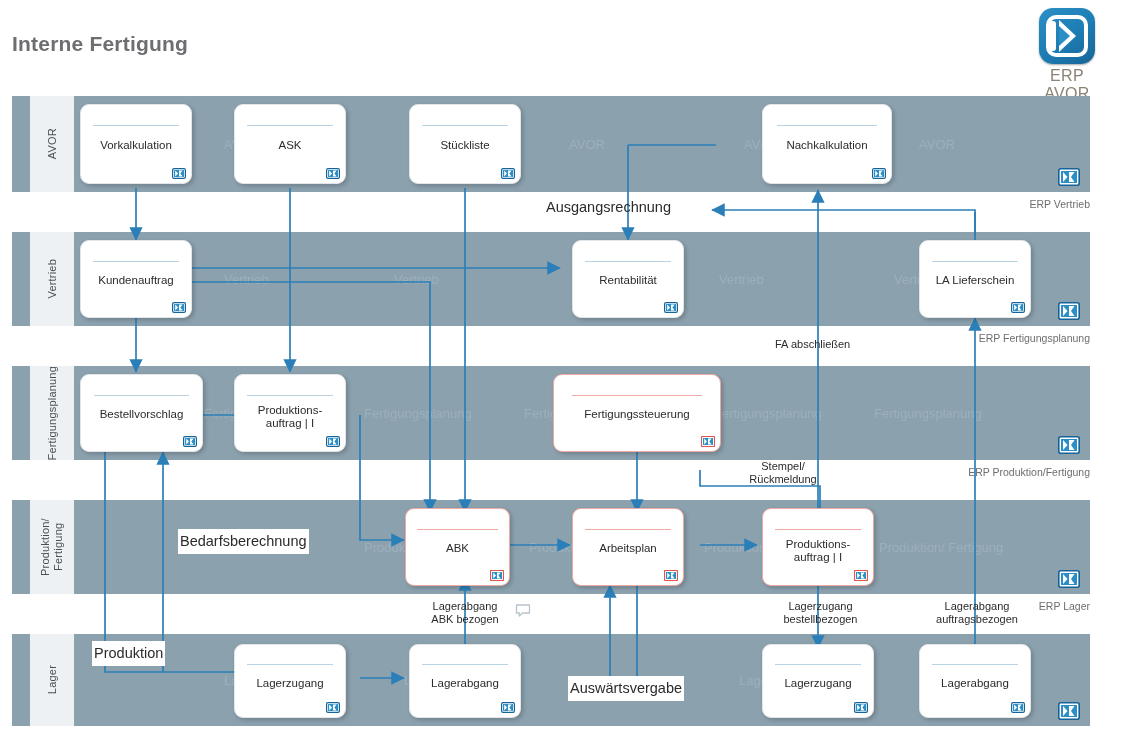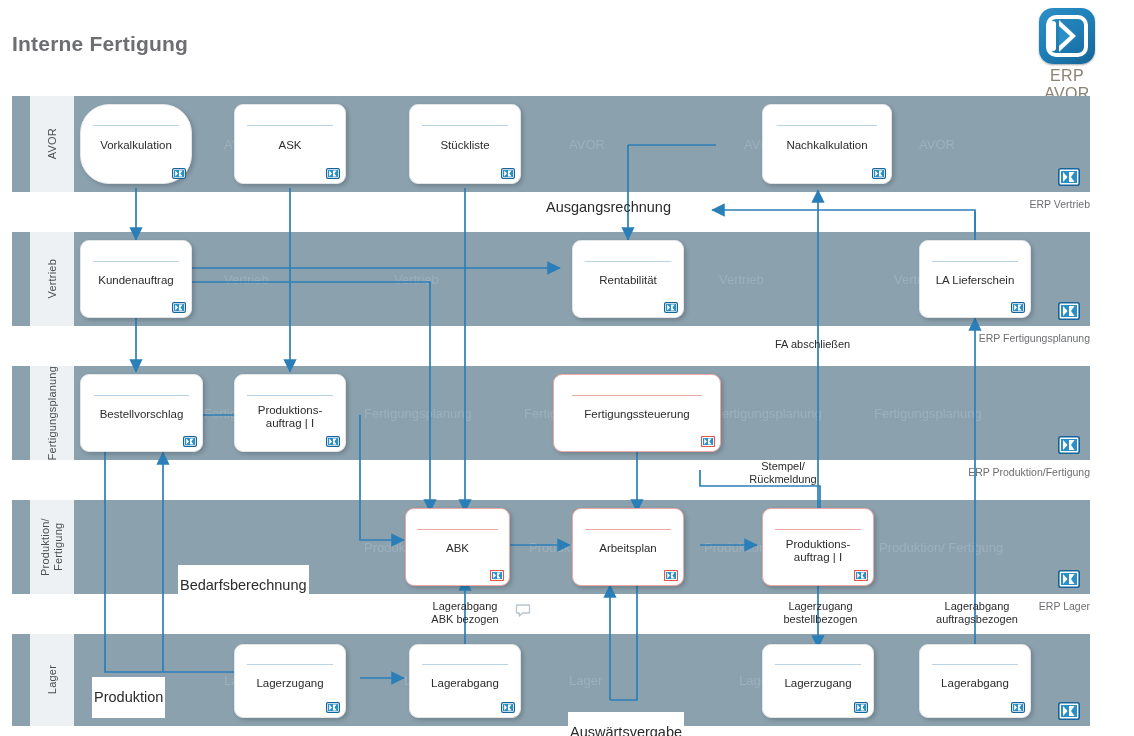--- a/index.html
+++ b/index.html
@@ -94,21 +94,21 @@
     position:absolute;left:4px;right:4px;top:44%;
     text-align:center;font-size:11.5px;color:#2b2b2b;line-height:1.15;
   }
   .node .nbadge{position:absolute;right:5px;bottom:4px;width:14px;height:11px;}
 
   
   .flabel{
     position:absolute;font-size:11px;color:#2b2b2b;white-space:nowrap;line-height:1.15;
   }
   .flabel.boxed{
-    background:#ffffff;font-size:14.5px;padding:12px 2px;margin-top:36px;
+    background:#ffffff;font-size:14.5px;padding:4px 2px;
   }
   .flabel.big{font-size:14.5px;}
   .flabel.center{text-align:center;}
 
   svg.wires{position:absolute;left:0;top:0;width:1134px;height:736px;pointer-events:none;}
 </style>
 </head>
 <body>
 
 <div id="root">
@@ -279,21 +279,21 @@
       <path d="M465,648 L465,578" marker-end="url(#ah)"></path>
 
       <path d="M637,578 L637,700 L610,700"></path>
       <path d="M610,700 L610,640 L610,600"></path>
       <path d="M610,600 L610,585" marker-end="url(#ah)"></path>
 
       <path d="M818,578 L818,648" marker-end="url(#ah)"></path>
     </g>
   </svg>
 
-  <div class="node" style="left:80px;top:104px;width:112px;height:80px;border-radius:29px;">
+  <div class="node" style="left:80px;top:104px;width:112px;height:80px;">
     <div class="hline"></div>
     <div class="ntext">Vorkalkulation</div>
     <svg class="nbadge" viewBox="0 0 14 11">
       <rect x="0.6" y="0.6" width="12.8" height="9.8" rx="1.4" fill="#ffffff" stroke="#15639b" stroke-width="1.2"></rect>
       <rect x="2" y="2" width="10" height="7" fill="#2b8fc6"></rect>
       <path d="M3.2 2.6 L3.2 8.4 L6 5.5 Z" fill="#ffffff"></path>
       <path d="M7 2.6 L10.6 2.6 L8.4 5.5 L10.6 8.4 L7 8.4 Z" fill="#ffffff"></path>
     </svg>
   </div>
 

